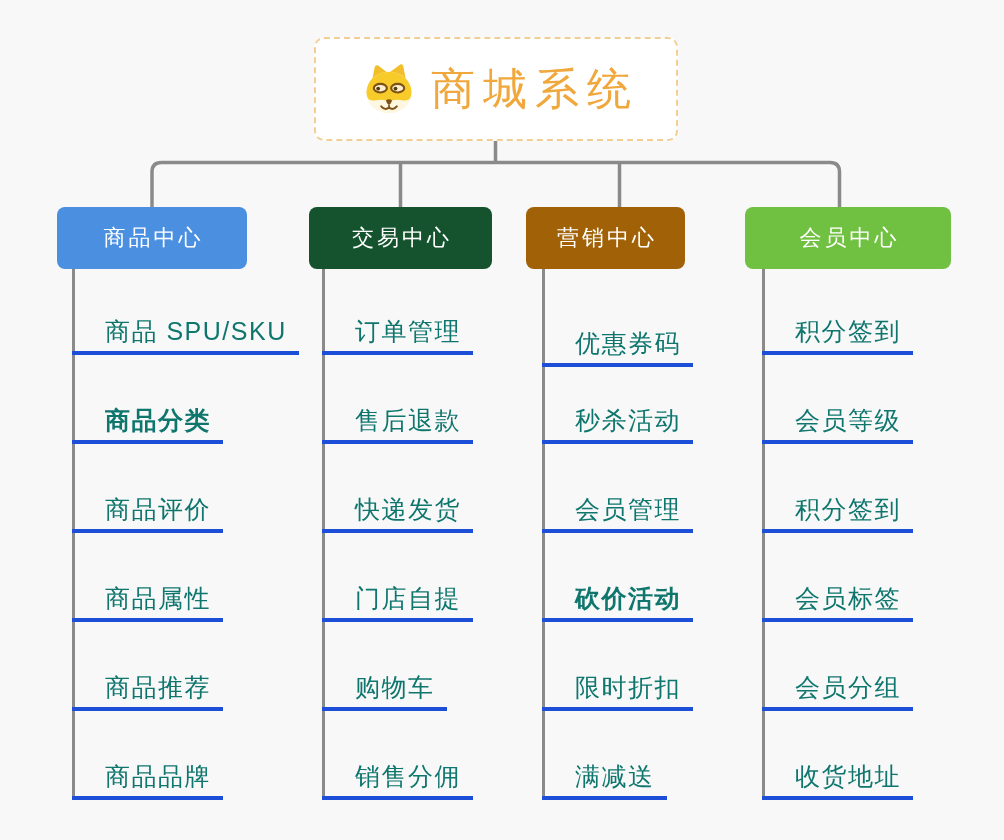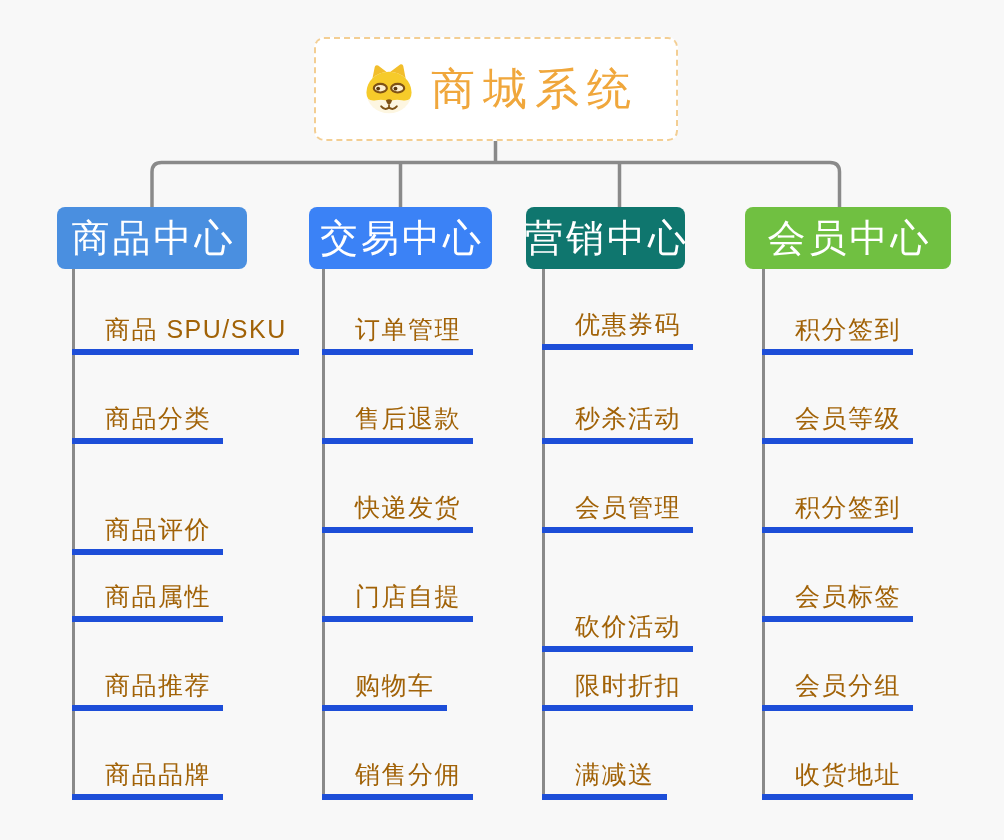--- a/index.html
+++ b/index.html
@@ -21,32 +21,32 @@
     font-size:44px;letter-spacing:8px;color:#F0A73C;line-height:1;
     white-space:nowrap;margin-right:-8px;
   }
   .dog-icon{width:56px;height:52px;flex:0 0 auto;display:block;}
 
   .branch-box{
     position:absolute;top:207px;height:62px;box-sizing:border-box;
     border-radius:8px;display:flex;align-items:center;justify-content:center;
   }
   .branch-label{
-    color:#FFFFFF;font-size:38px;letter-spacing:3px;line-height:1;
+    color:#FFFFFF;font-size:22px;letter-spacing:3px;line-height:1;
     white-space:nowrap;margin-right:-3px;
   }
   .trunk-line{
     position:absolute;width:3px;top:269px;height:531px;background:#8A8A8A;
   }
   .leaf-item{
     position:absolute;box-sizing:border-box;height:48px;
     display:flex;align-items:flex-end;
     padding:0 12px 7px 33px;
-    border-bottom:6px solid #1d4ed8;
-    font-size:25px;letter-spacing:1.5px;color:#a16207;line-height:1;
+    border-bottom:4px solid #1d4ed8;
+    font-size:25px;letter-spacing:1.5px;color:#0f766e;line-height:1;
     white-space:nowrap;
   }
 </style>
 </head>
 <body>
 
 <div id="canvas">
 
   <svg id="connector-svg" width="1004" height="840" viewBox="0 0 1004 840">
     <g stroke="#8A8A8A" stroke-width="3.5" fill="none">
@@ -73,43 +73,43 @@
     </svg>
     <span class="root-title">商城系统</span>
   </div>
 
   <div id="branches-layer">
       <div class="branch-box" style="left: 57px; width: 190px; background: rgb(74, 143, 224);">
         <span class="branch-label">商品中心</span>
       </div>
       <div class="trunk-line" style="left: 72px;"></div>
       <div class="leaf-item" style="left: 72px; top: 307px;">商品 SPU/SKU</div>
-      <div class="leaf-item" style="left: 72px; top: 396px;">商品分类</div>
-      <div class="leaf-item" style="left: 72px; top: 507px;">商品评价</div>
+      <div class="leaf-item" style="left: 72px; top: 396px; font-weight: bold;">商品分类</div>
+      <div class="leaf-item" style="left: 72px; top: 485px;">商品评价</div>
       <div class="leaf-item" style="left: 72px; top: 574px;">商品属性</div>
       <div class="leaf-item" style="left: 72px; top: 663px;">商品推荐</div>
       <div class="leaf-item" style="left: 72px; top: 752px;">商品品牌</div>
-      <div class="branch-box" style="left: 309px; width: 183px; background: #3b82f6;">
+      <div class="branch-box" style="left: 309px; width: 183px; background: #14532d;">
         <span class="branch-label">交易中心</span>
       </div>
       <div class="trunk-line" style="left: 322px;"></div>
       <div class="leaf-item" style="left: 322px; top: 307px;">订单管理</div>
       <div class="leaf-item" style="left: 322px; top: 396px;">售后退款</div>
       <div class="leaf-item" style="left: 322px; top: 485px;">快递发货</div>
       <div class="leaf-item" style="left: 322px; top: 574px;">门店自提</div>
       <div class="leaf-item" style="left: 322px; top: 663px;">购物车</div>
       <div class="leaf-item" style="left: 322px; top: 752px;">销售分佣</div>
-      <div class="branch-box" style="left: 526px; width: 159px; background: #0f766e;">
+      <div class="branch-box" style="left: 526px; width: 159px; background: #a16207;">
         <span class="branch-label">营销中心</span>
       </div>
       <div class="trunk-line" style="left: 542px;"></div>
-      <div class="leaf-item" style="left: 542px; top: 302px;">优惠券码</div>
+      <div class="leaf-item" style="left: 542px; top: 319px;">优惠券码</div>
       <div class="leaf-item" style="left: 542px; top: 396px;">秒杀活动</div>
       <div class="leaf-item" style="left: 542px; top: 485px;">会员管理</div>
-      <div class="leaf-item" style="left: 542px; top: 604px;">砍价活动</div>
+      <div class="leaf-item" style="left: 542px; top: 574px; font-weight: bold;">砍价活动</div>
       <div class="leaf-item" style="left: 542px; top: 663px; text-align: center;">限时折扣</div>
       <div class="leaf-item" style="left: 542px; top: 752px;">满减送</div>
       <div class="branch-box" style="left: 745px; width: 206px; background: rgb(112, 192, 65);">
         <span class="branch-label">会员中心</span>
       </div>
       <div class="trunk-line" style="left: 762px;"></div>
       <div class="leaf-item" style="left: 762px; top: 307px;">积分签到</div>
       <div class="leaf-item" style="left: 762px; top: 396px;">会员等级</div>
       <div class="leaf-item" style="left: 762px; top: 485px;">积分签到</div>
       <div class="leaf-item" style="left: 762px; top: 574px;">会员标签</div>

